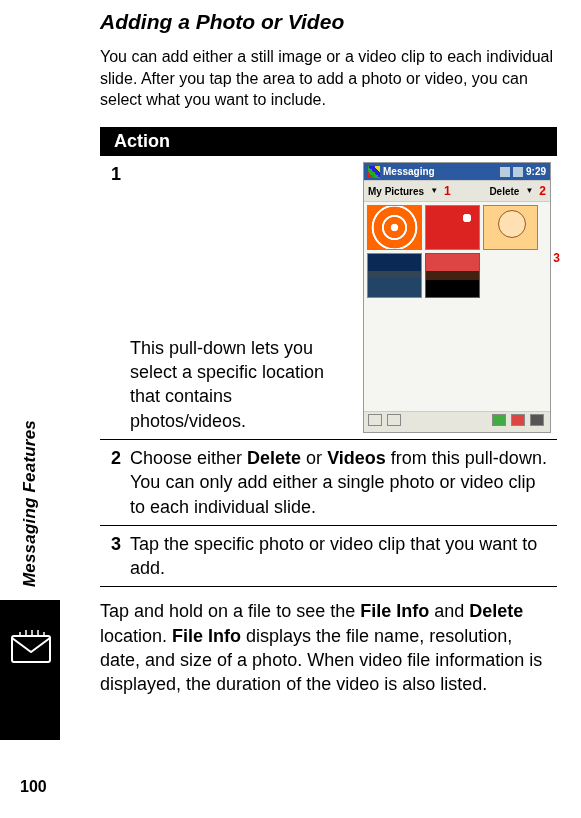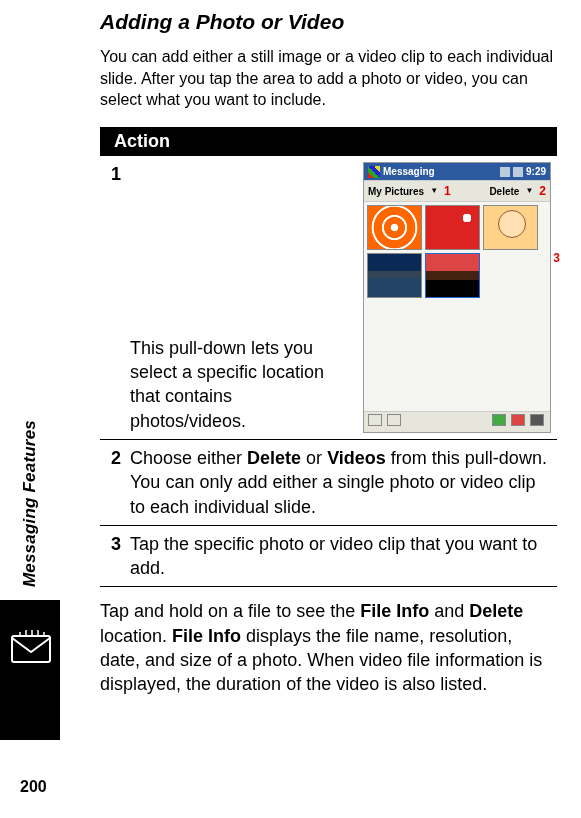--- a/index.html
+++ b/index.html
@@ -145,15 +145,15 @@
   <div class="sidebarblock"></div>
 
   <div class="sidebaricon">
     <svg width="42" height="38" viewBox="0 0 42 38">
       <rect x="2" y="6" width="38" height="26" rx="2" fill="none" stroke="#fff" stroke-width="2"></rect>
       <path d="M2 8 L21 22 L40 8" fill="none" stroke="#fff" stroke-width="2"></path>
       <path d="M10 2 L10 6 M16 0 L16 6 M22 0 L22 6 M28 0 L28 6 M34 2 L34 6" stroke="#fff" stroke-width="1.5"></path>
     </svg>
   </div>
 
-  <div class="pagenum">200</div>
+  <div class="pagenum">100</div>
 
 </div>
 
 </body></html>

